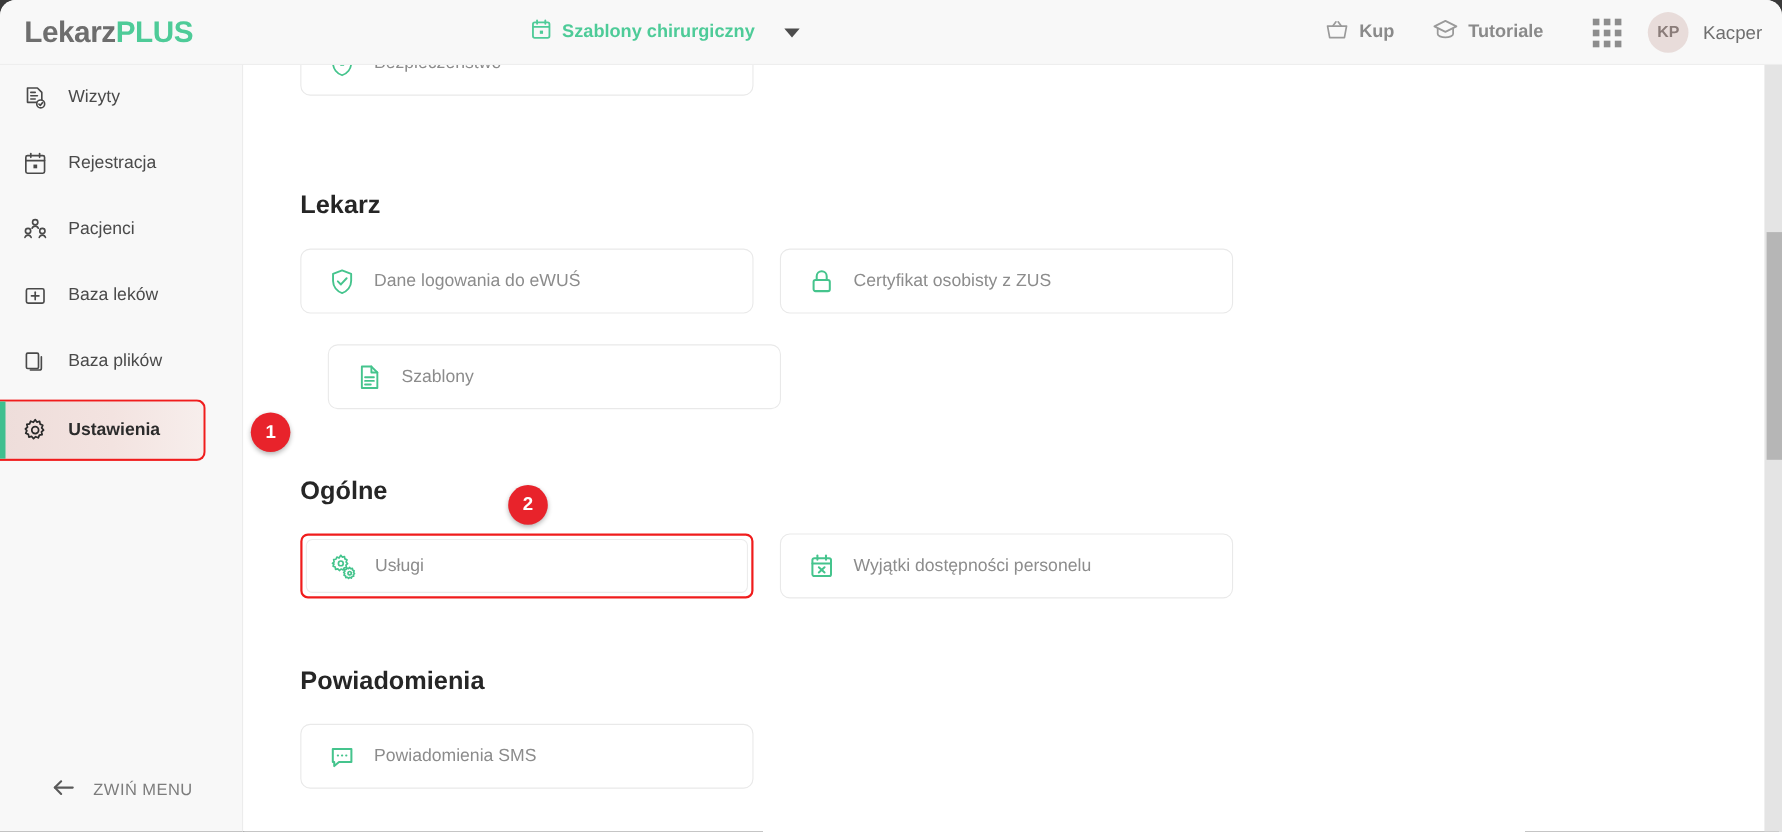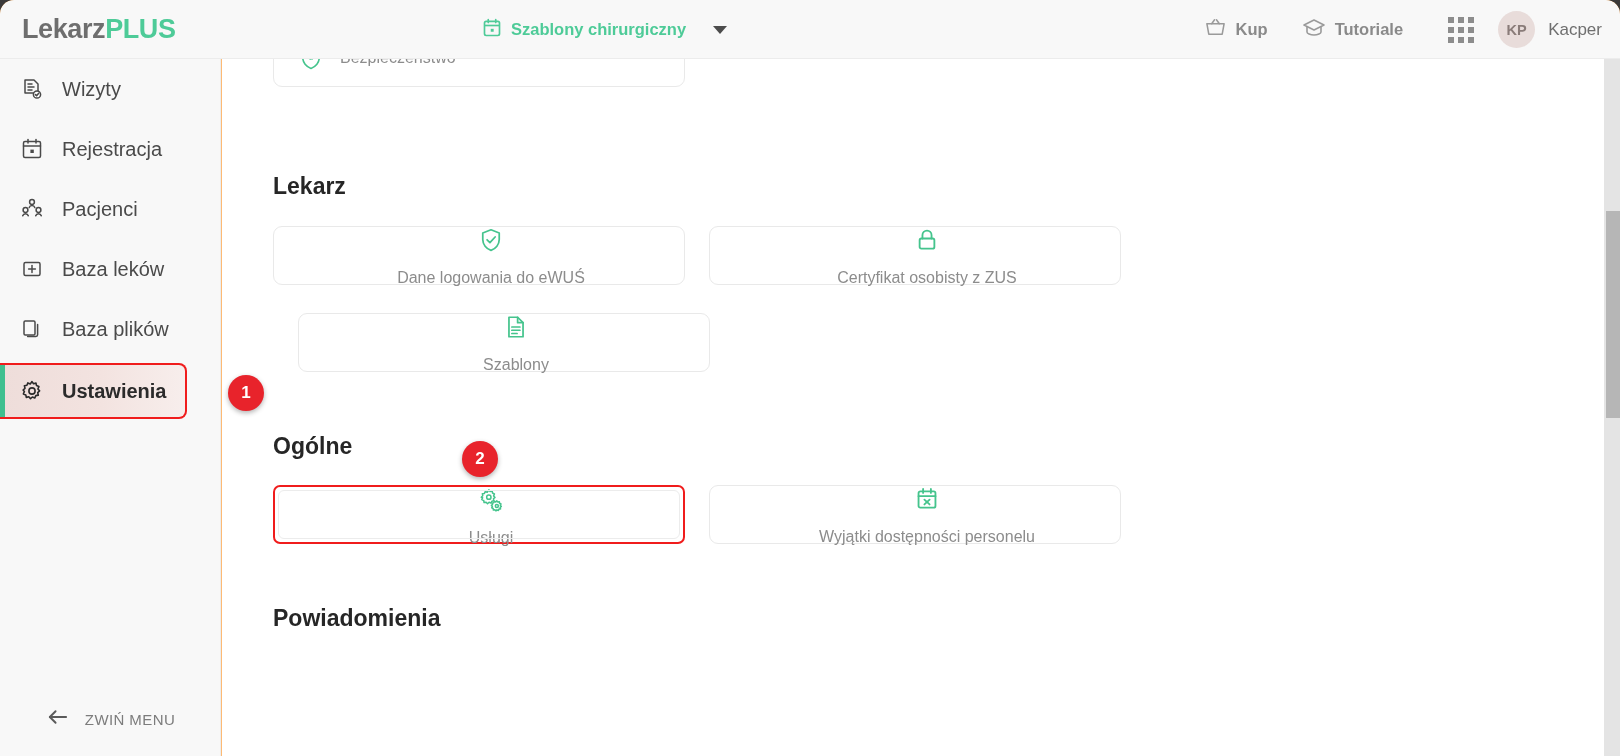--- a/index.html
+++ b/index.html
@@ -5,21 +5,21 @@
   * { box-sizing: border-box; margin: 0; padding: 0; }
   html, body {
     width: 1620px; height: 756px;
     background: #3a3a3a;
     font-family: "Liberation Sans", sans-serif;
     overflow: hidden;
   }
   #app {
     position: absolute; left: 0; top: 0;
     width: 1620px; height: 756px;
-    background: #fdba74;
+    background: #ffffff;
     border-radius: 14px 14px 0 0;
     overflow: hidden;
   }
 
   
   #header {
     position: absolute; left: 0; top: 0;
     width: 1620px; height: 59px;
     background: #f8f8f8;
     border-bottom: 1px solid #ececec;
@@ -78,21 +78,21 @@
     width: 221px; height: 697px;
     background: #f8f8f8;
     border-right: 1px solid #ececec;
   }
   .nav-item {
     position: relative;
     display: flex; align-items: center; gap: 18px;
     height: 60px; padding-left: 20px; cursor: pointer;
   }
   .nav-item .nav-label {
-    font-size: 20px; color: #4a4a4a; white-space: nowrap;
+    font-size: 16px; color: #4a4a4a; white-space: nowrap;
   }
   .nav-item.active { }
   .nav-item.active .nav-label { font-weight: bold; color: #2b2b2b; }
   .nav-icon { width: 24px; height: 24px; display: block; flex: none; }
 
   
   #nav-ustawienia {
     height: 56px;
     background: linear-gradient(to right, #eeddda 0%, #f3e3e0 55%, #f7eeec 100%);
     border: 2px solid #f01c1c;
@@ -124,21 +124,21 @@
   .section-title {
     font-size: 23px; font-weight: bold; color: #262626;
     margin-left: 51px;
   }
   .card-row { display: flex; gap: 24px; margin-left: 51px; }
   .card {
     width: 412px; height: 59px;
     border: 1px solid #e9e9e9; border-radius: 9px;
     background: #fff;
     display: flex; align-items: center; gap: 16px;
-    padding-left: 24px; cursor: pointer; flex-direction: column;
+    padding-left: 24px; cursor: pointer;
   }
   .card-label { font-size: 16px; color: #8c8c8c; white-space: nowrap; }
   .card-icon { width: 26px; height: 26px; flex: none; display: block; }
 
   .card.highlight {
     border: 2px solid #f01c1c; border-radius: 7px;
     box-shadow: 0 0 0 3px #ffffff inset;
   }
   .card.highlight .inner-card {
     position: absolute; left: 3px; top: 3px; right: 3px; bottom: 3px;
@@ -414,20 +414,31 @@
           </span>
           <span class="card-label">Wyjątki dostępności personelu</span>
         </div>
       </div>
     </div>
 
     <div style="position:absolute; left:0; top:546px;">
       <div class="section-title">Powiadomienia</div>
 
       <div class="card-row" style="margin-top:26px;">
+        <div class="card">
+          <span class="card-icon">
+            <svg width="26" height="26" viewBox="0 0 24 24" fill="none" stroke="#45c48d" stroke-width="1.7" stroke-linejoin="round" stroke-linecap="round">
+              <path d="M4.2 5.4h15.6v11H9.4l-4 3.4v-3.4H4.2v-11z"></path>
+              <line x1="8.4" y1="11" x2="8.6" y2="11"></line>
+              <line x1="11.9" y1="11" x2="12.1" y2="11"></line>
+              <line x1="15.4" y1="11" x2="15.6" y2="11"></line>
+            </svg>
+          </span>
+          <span class="card-label">Powiadomienia SMS</span>
+        </div>
 
       </div>
     </div>
   </div>
 
   <div id="scrollbar-track">
     <div id="scrollbar-thumb"></div>
   </div>
 
   <div class="badge" id="badge-1">1</div>

